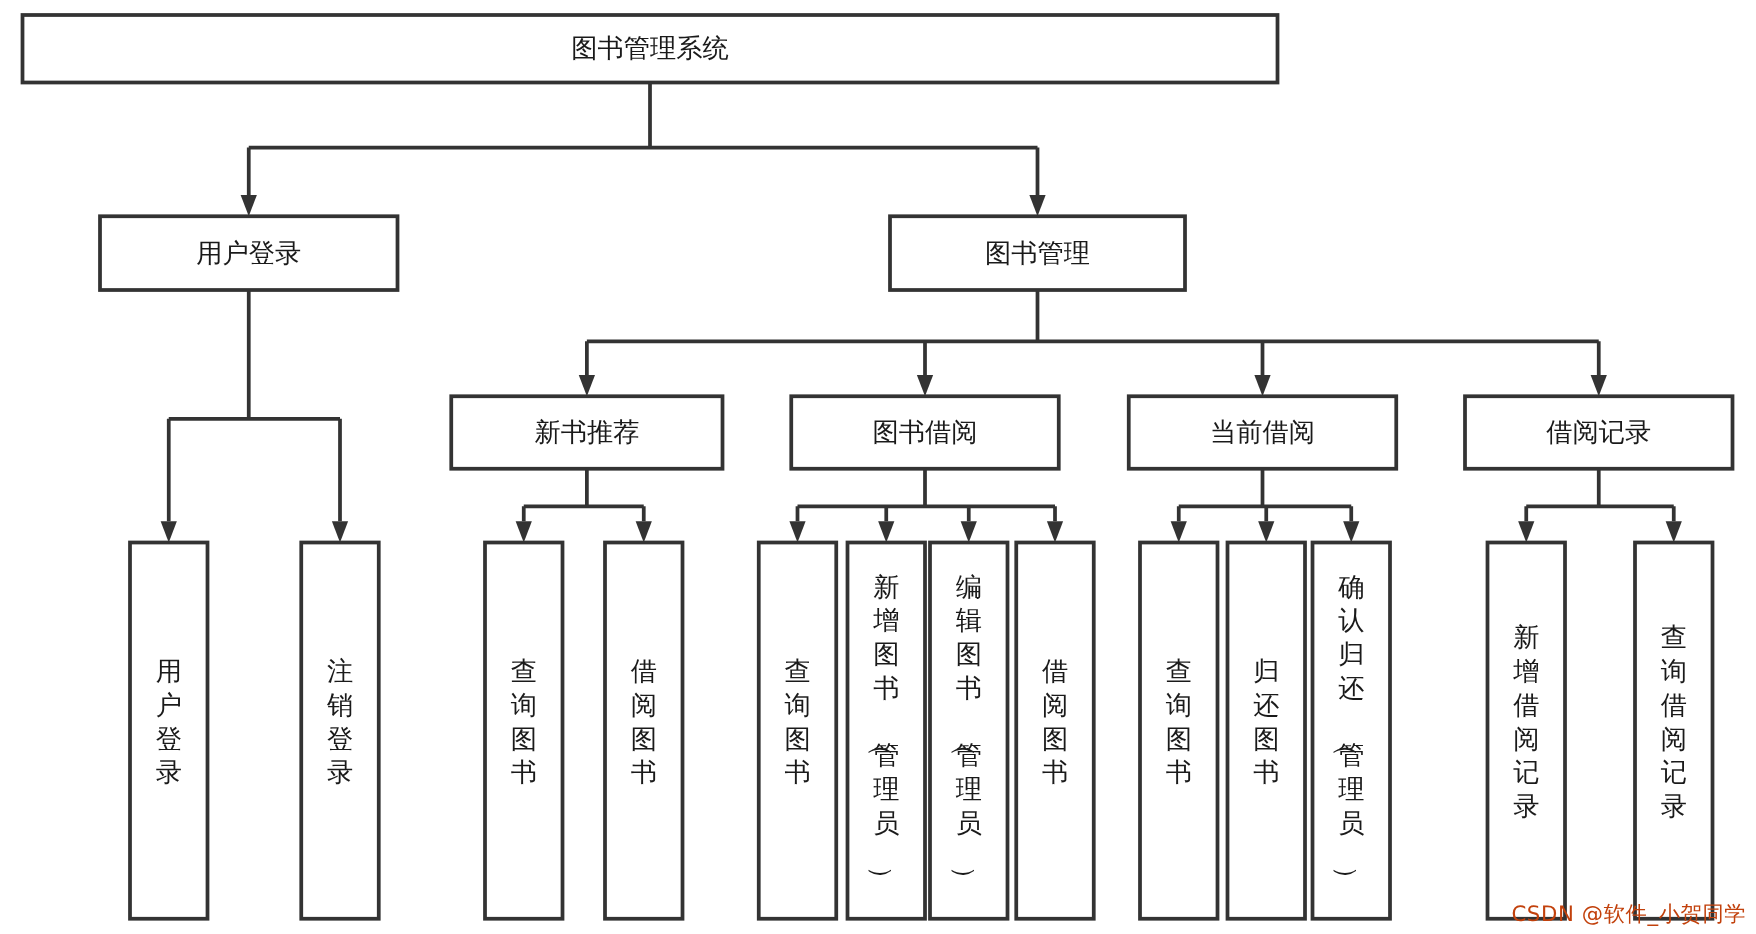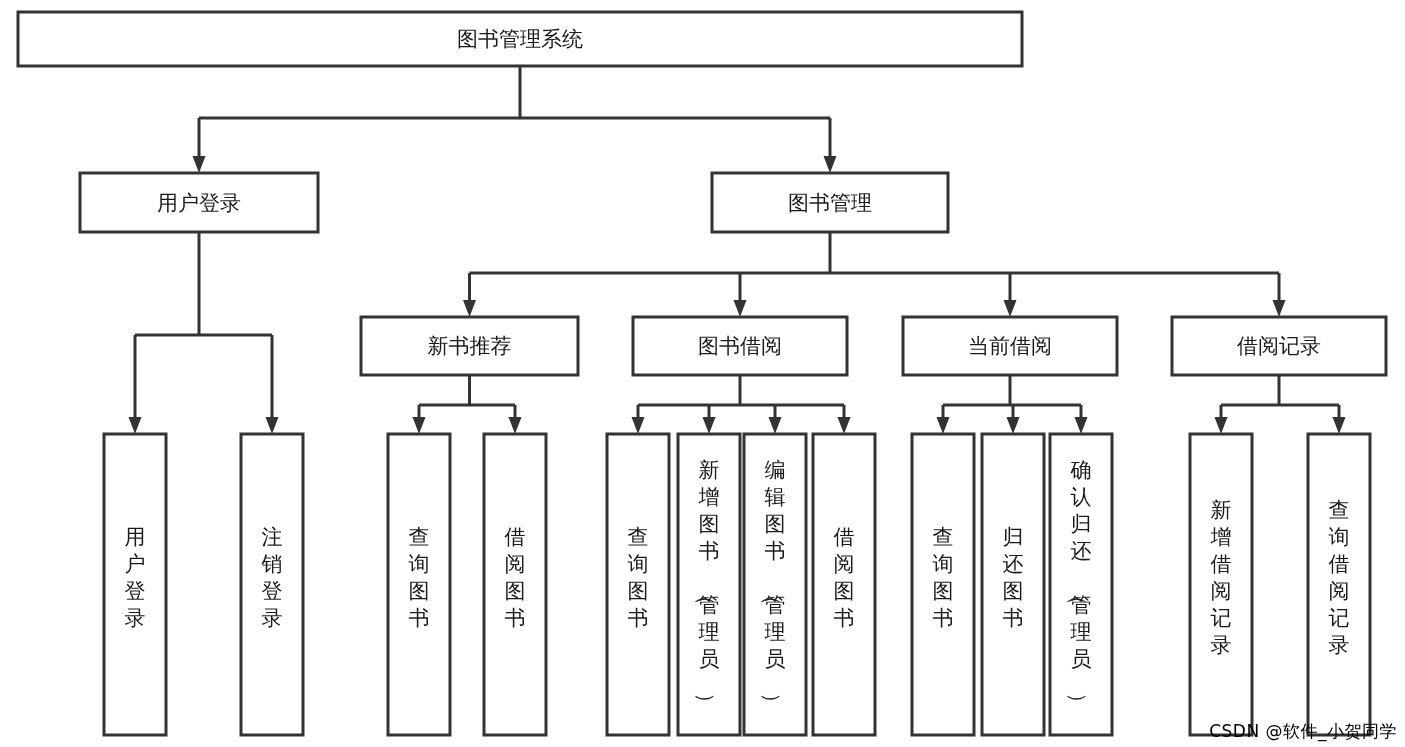--- a/index.html
+++ b/index.html
@@ -56,21 +56,21 @@
     font-size: 21px;
     fill: #1a1a1a;
     text-anchor: middle;
   }
   .watermark {
     position: absolute;
     right: 8px;
     bottom: 4px;
     font-family: "DejaVu Sans", "Liberation Sans", sans-serif;
     font-size: 17px;
-    color: #000000;
+    color: #c2410c;
     letter-spacing: 0.5px;
     white-space: nowrap;
     user-select: none;
   }
 </style>
 </head>
 <body>
 
 <div id="diagram-root">
 

